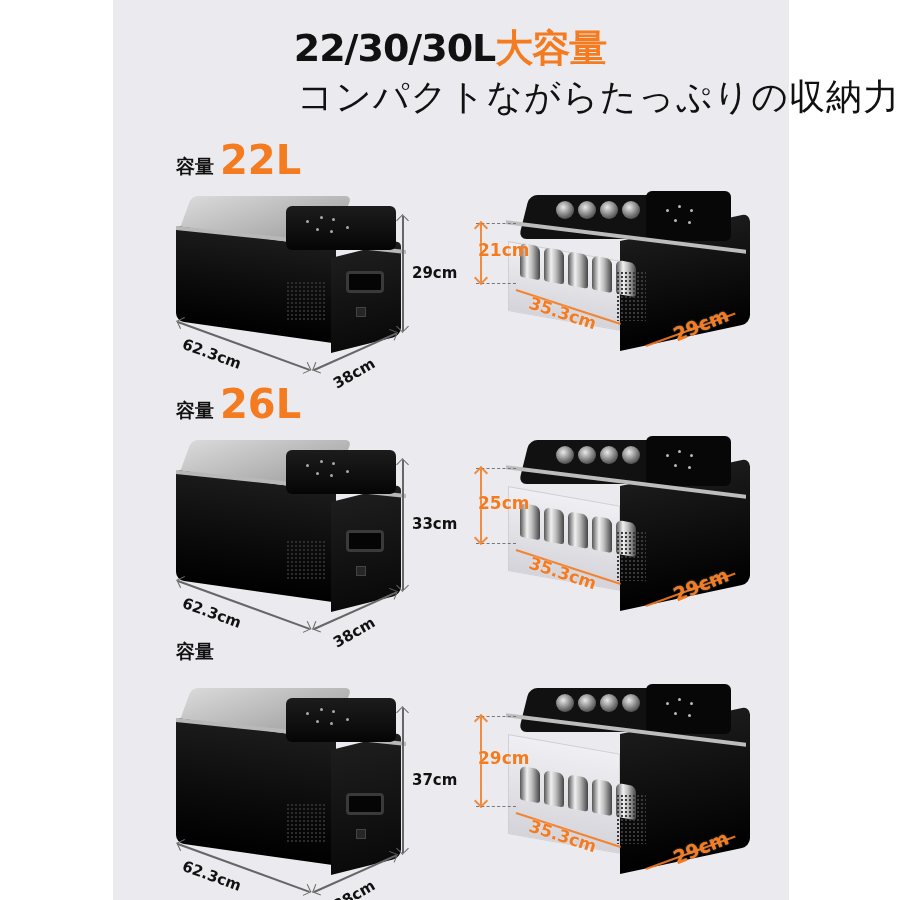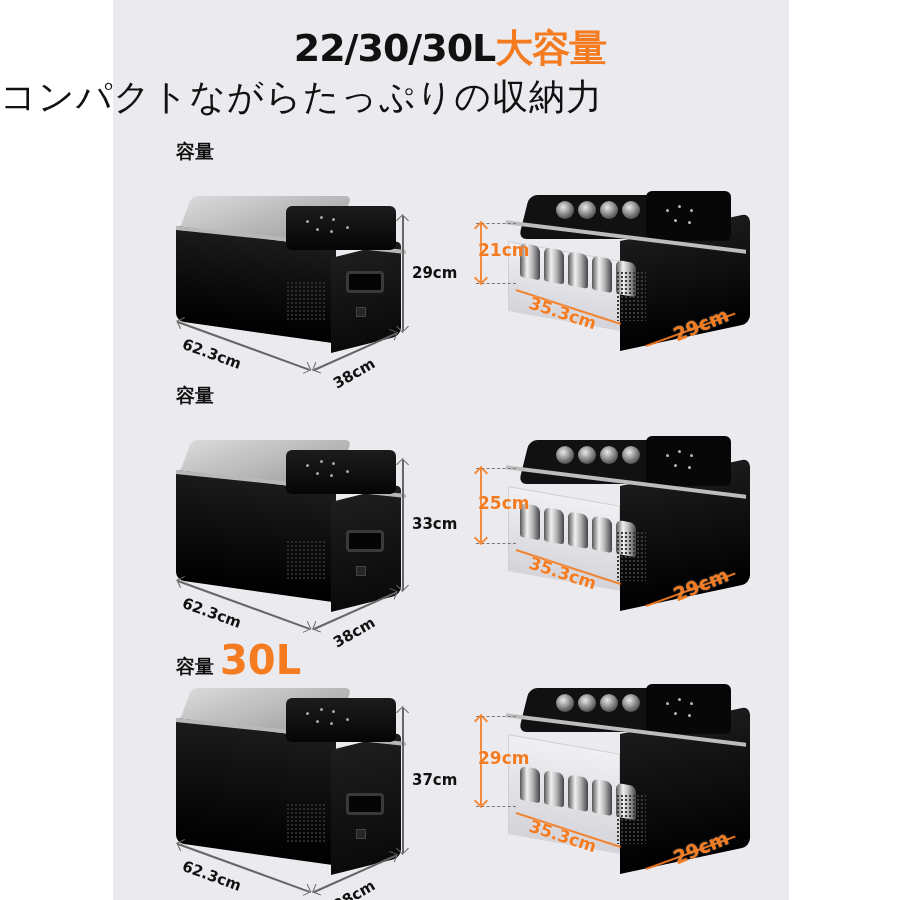--- a/index.html
+++ b/index.html
@@ -10,21 +10,21 @@
     position: absolute; left: 113px; top: 0; width: 676px; height: 900px;
     background: #ebebef;
   }
 
   .headline {
     position: absolute; left: 0; width: 900px; top: 24px; text-align: center;
     font-size: 38px; font-weight: bold; color: #111; letter-spacing: -1px; line-height: 48px;
   }
   .headline .accent { color: var(--accent); }
   .subhead {
-    position: absolute; left: 0; width: 900px; top: 74px; text-align: left;
+    position: absolute; left: 0; width: 900px; top: 74px; text-align: right;
     font-size: 36px; color: #111; letter-spacing: 1px; line-height: 46px;
   }
 
   .cap-label {
     position: absolute; left: 176px; font-weight: bold; color: #111;
     display: flex; align-items: flex-end; gap: 6px;
   }
   .cap-label .pre { font-size: 19px; line-height: 22px; padding-bottom: 3px; }
   .cap-label .vol { font-size: 40px; line-height: 40px; color: var(--accent); font-family: "DejaVu Sans", sans-serif; }
 
@@ -142,20 +142,21 @@
 
 <div class="headline">
   <span>22/30/30L</span><span class="accent">大容量</span>
 </div>
 <div class="subhead">コンパクトながらたっぷりの収納力</div>
 
 <div id="sections">
   <div class="section">
     <div class="cap-label" style="top: 140px;">
       <span class="pre">容量</span>
+      <span class="vol">22L</span>
     </div>
 
     <div class="cooler" style="left: 176px; top: 196px; width: 230px; height: 175px;">
       <div class="lid-top"></div>
       <div class="body-front" style="height: 95px;"></div>
       <div class="body-side" style="top: 62px; height: 95px;"></div>
       <div class="band"></div>
       <div class="ctrl">
         <i style="left:20px;top:14px"></i>
           <i style="left:34px;top:10px"></i>
@@ -209,20 +210,21 @@
       <div class="or-line wid-line" style="left: 150px; top: 150px; width: 95px; transform: rotate(-20deg);"></div>
     </div>
     <div class="or-text in-h" style="left: 478px; top: 240px; font-size: 17px;">21cm</div>
     <div class="or-text in-l" style="left: 528px; top: 303px; font-size: 17px; transform: rotate(18deg);">35.3cm</div>
     <div class="or-text in-w" style="left: 670px; top: 325px; font-size: 19px; transform: rotate(-22deg); transform-origin: left top;">29cm</div>
   </div>
 
   <div class="section">
     <div class="cap-label" style="top: 384px;">
       <span class="pre">容量</span>
+      <span class="vol">26L</span>
     </div>
 
     <div class="cooler" style="left: 176px; top: 440px; width: 230px; height: 190px;">
       <div class="lid-top"></div>
       <div class="body-front" style="height: 110px;"></div>
       <div class="body-side" style="top: 62px; height: 110px;"></div>
       <div class="band"></div>
       <div class="ctrl">
         <i style="left:20px;top:14px"></i>
           <i style="left:34px;top:10px"></i>
@@ -276,21 +278,20 @@
       <div class="or-line wid-line" style="left: 150px; top: 165px; width: 95px; transform: rotate(-20deg);"></div>
     </div>
     <div class="or-text in-h" style="left: 478px; top: 492.5px; font-size: 17px;">25cm</div>
     <div class="or-text in-l" style="left: 528px; top: 563px; font-size: 17px; transform: rotate(18deg);">35.3cm</div>
     <div class="or-text in-w" style="left: 670px; top: 585px; font-size: 19px; transform: rotate(-22deg); transform-origin: left top;">29cm</div>
   </div>
 
   <div class="section">
     <div class="cap-label" style="top: 640px;">
       <span class="pre">容量</span>
-      <span class="vol">30L</span>
     </div>
 
     <div class="cooler" style="left: 176px; top: 688px; width: 230px; height: 205px;">
       <div class="lid-top"></div>
       <div class="body-front" style="height: 125px;"></div>
       <div class="body-side" style="top: 62px; height: 125px;"></div>
       <div class="band"></div>
       <div class="ctrl">
         <i style="left:20px;top:14px"></i>
           <i style="left:34px;top:10px"></i>

